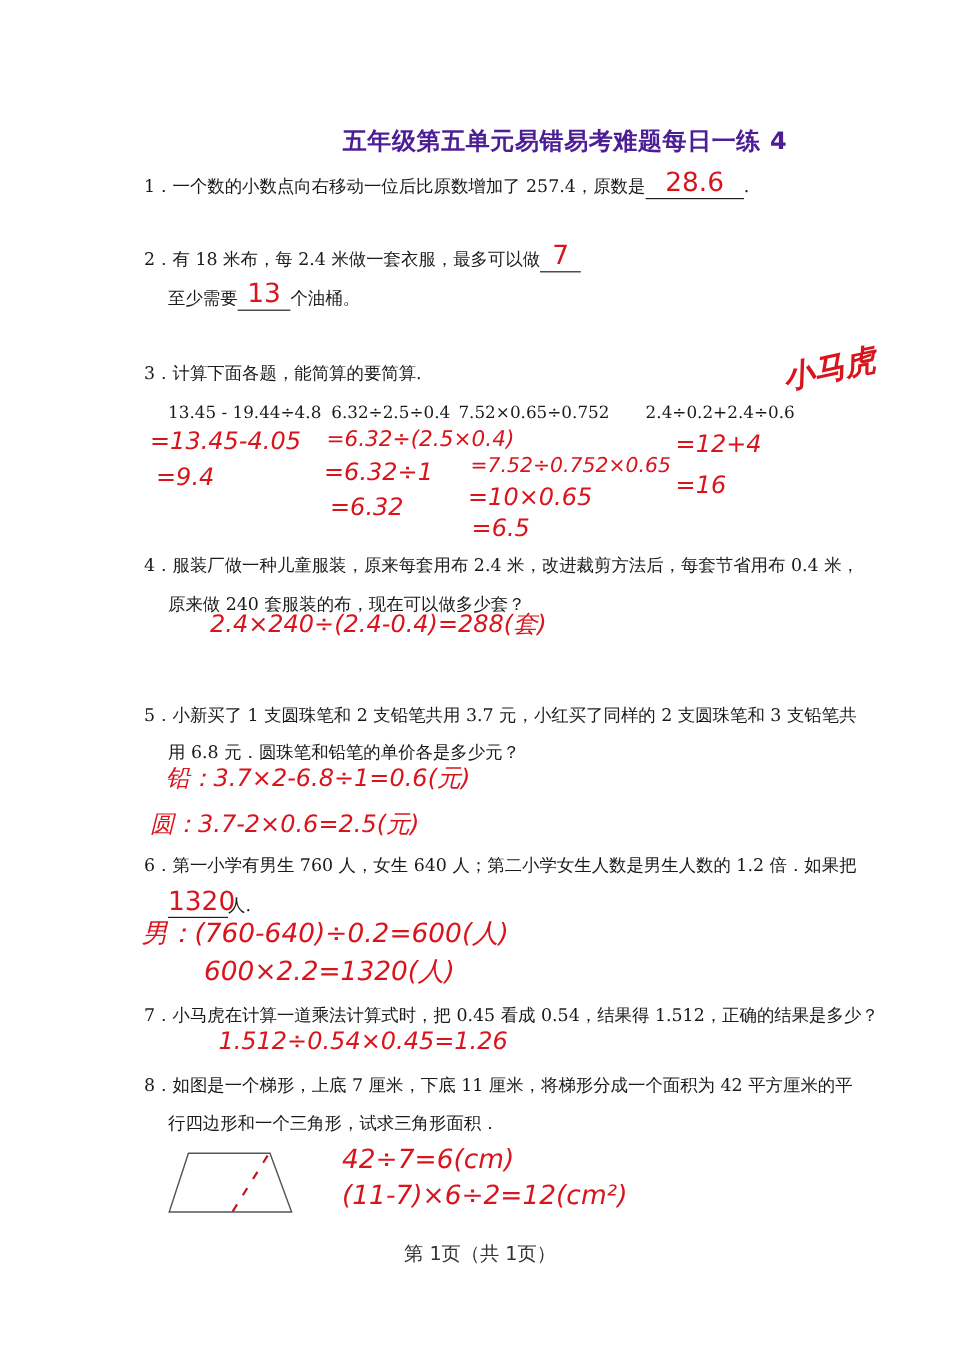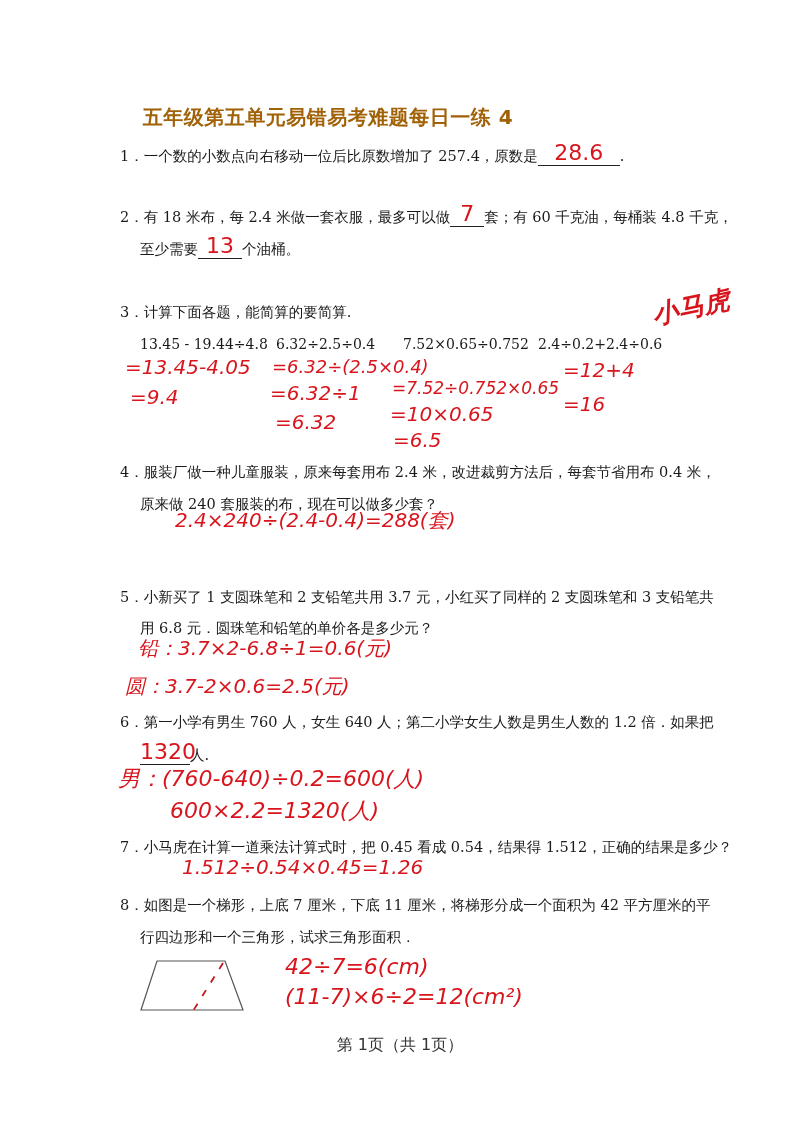--- a/index.html
+++ b/index.html
@@ -1,52 +1,52 @@
 <!DOCTYPE html>
 <html><head>
 <meta charset="utf-8">
 <style>
   html, body { margin: 0; padding: 0; background: #ffffff; }
   body { width: 800px; height: 1130px; position: relative; overflow: hidden;
          font-family: "DejaVu Serif", "Liberation Serif", serif; color: #1a1a1a; }
   .abs { position: absolute; white-space: nowrap; }
-  .title { left: 0; width: 656px; top: 104px; text-align: center; font-size: 20px; font-weight: bold;
-           font-family: "DejaVu Sans", "Liberation Sans", sans-serif; color: #a16207; letter-spacing: 0.5px; }
+  .title { left: 0; width: 656px; top: 104px; text-align: right; font-size: 20px; font-weight: bold;
+           font-family: "DejaVu Sans", "Liberation Sans", sans-serif; color: #4c1d95; letter-spacing: 0.5px; }
   .q { font-size: 14.5px; line-height: 20px; color: #1a1a1a; }
   .hw { color: #d8151c; font-family: "DejaVu Sans", "Liberation Sans", sans-serif; font-style: italic; }
   .blank { display: inline-block; border-bottom: 1px solid #222; text-align: center; vertical-align: bottom;
            position: relative; height: 20px; }
   .blank .hw { position: absolute; left: 0; right: 0; bottom: 0; font-size: 22px; line-height: 24px; font-style: normal; }
   .expr { font-size: 14px; }
   .work { font-size: 20px; line-height: 24px; }
   .footer { left: 0; width: 800px; top: 1035px; text-align: center; font-size: 16px; color: #333;
             font-family: "DejaVu Sans", "Liberation Sans", sans-serif; }
 </style>
 </head>
 <body>
 
 <div class="abs title">五年级第五单元易错易考难题每日一练 4</div>
 
 <div class="abs q" style="left:120px; top:145px;">
   <span>1．</span><span>一个数的小数点向右移动一位后比原数增加了 257.4，原数是</span><span class="blank" style="width:82px;"><span class="hw">28.6</span></span><span>.</span>
 </div>
 
 <div class="abs q" style="left:120px; top:206px;">
-  <span>2．</span><span>有 18 米布，每 2.4 米做一套衣服，最多可以做</span><span class="blank" style="width:34px;"><span class="hw">7</span></span><span>套；有 60 千克油，每桶装 4.8 千克，</span>
+  <span>2．</span><span>有 18 米布，每 2.4 米做一套衣服，最多可以做</span><span class="blank" style="width:34px;"><span class="hw">7</span></span>
 </div>
 <div class="abs q" style="left:140px; top:238px;">
   <span>至少需要</span><span class="blank" style="width:44px;"><span class="hw">13</span></span><span>个油桶。</span>
 </div>
 
 <div class="abs q" style="left:120px; top:302px;">
   <span>3．</span><span>计算下面各题，能简算的要简算.</span>
 </div>
 <div class="abs q expr" style="left:140px; top:334px;">13.45 - 19.44÷4.8</div>
 <div class="abs q expr" style="left:276px; top:334px;">6.32÷2.5÷0.4</div>
-<div class="abs q expr" style="left:403px; top:334px;">7.52×0.65÷0.752</div>
+<div class="abs q expr" style="left:382px; top:334px;">7.52×0.65÷0.752</div>
 <div class="abs q expr" style="left:538px; top:334px;">2.4÷0.2+2.4÷0.6</div>
 <div class="abs hw" style="left:652px; top:290px; font-size:26px; transform:rotate(-12deg); font-weight:bold;">小马虎</div>
 
 <div class="abs hw work" style="left:125px; top:355px;">=13.45-4.05</div>
 <div class="abs hw work" style="left:130px; top:385px;">=9.4</div>
 
 <div class="abs hw work" style="left:272px; top:355px; font-size:18px;">=6.32÷(2.5×0.4)</div>
 <div class="abs hw work" style="left:270px; top:381px;">=6.32÷1</div>
 <div class="abs hw work" style="left:275px; top:410px;">=6.32</div>
 

